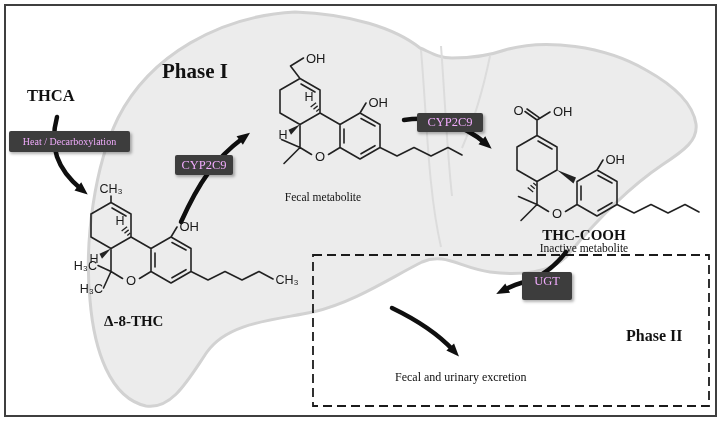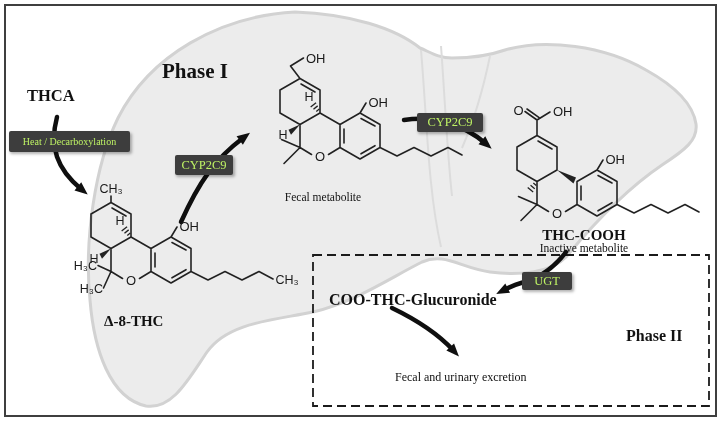--- a/index.html
+++ b/index.html
@@ -6,21 +6,21 @@
   #fig{position:relative;width:721px;height:421px;background:#ffffff;overflow:hidden;
        font-family:"Liberation Serif","DejaVu Serif",serif;color:#111;}
   #frame{position:absolute;left:4px;top:4px;width:709px;height:409px;border:2px solid #3f3f3f;}
   svg{position:absolute;left:0;top:0;overflow:visible;}
   #liver-svg{z-index:1;}
   #flow-svg{z-index:2;}
   .mol{z-index:3;}
   .lbl{position:absolute;z-index:4;white-space:nowrap;}
   .bold{font-weight:bold;}
   .ctr{text-align:center;white-space:normal;}
-  .tag{position:absolute;z-index:5;background:#3d3d3d;color:#bef264;text-align:center;
+  .tag{position:absolute;z-index:5;background:#3d3d3d;color:#f0abfc;text-align:center;
        font-size:12.5px;border-radius:2px;box-shadow:1.5px 2px 3px rgba(0,0,0,.3);}
   svg text{font-family:"Liberation Sans","DejaVu Sans",sans-serif;fill:#1a1a1a;}
 </style>
 </head>
 <body>
 
 <div id="fig">
 
   <svg id="liver-svg" width="721" height="421" viewBox="0 0 721 421">
     <path d="M 295,12 C 220,16 150,55 118,118 C 95,165 84,240 90,300
@@ -95,23 +95,22 @@
         <polygon points="95,55 114,62.5 111.5,68.5" fill="#222"></polygon>
       </g>
     </svg>
 
   <div class="lbl bold" style="left:162px;top:59px;font-size:21px">Phase I</div>
   <div class="lbl bold" style="left:27px;top:86px;font-size:16.5px">THCA</div>
   <div class="lbl bold" style="left:104px;top:313px;font-size:15px">Δ-8-THC</div>
   <div class="lbl ctr" style="left:253px;top:191px;width:140px;font-size:11.5px">Fecal metabolite</div>
   <div class="lbl bold ctr" style="left:514px;top:227px;width:140px;font-size:15px">THC-COOH</div>
   <div class="lbl ctr" style="left:514px;top:242px;width:140px;font-size:11.5px">Inactive metabolite</div>
-  <div class="lbl bold" style="left:329px;top:291px;font-size:16px">COO-THC-Glucuronide</div>
   <div class="lbl bold" style="left:626px;top:327px;font-size:16px">Phase II</div>
   <div class="lbl" style="left:395px;top:370px;font-size:12px">Fecal and urinary excretion</div>
 
   <div class="tag" style="left:9px;top:131px;width:121px;height:21px;line-height:21px;font-size:10px">Heat / Decarboxylation</div>
   <div class="tag" style="left:175px;top:155px;width:58px;height:20px;line-height:20px">CYP2C9</div>
   <div class="tag" style="left:417px;top:113px;width:66px;height:19px;line-height:19px">CYP2C9</div>
-  <div class="tag" style="left:522px;top:272px;width:50px;height:18px;line-height:18px">UGT</div>
+  <div class="tag" style="left:522px;top:272px;width:50px;height:28px;line-height:18px">UGT</div>
 
   <div id="frame"></div>
 </div>
 
 </body></html>

